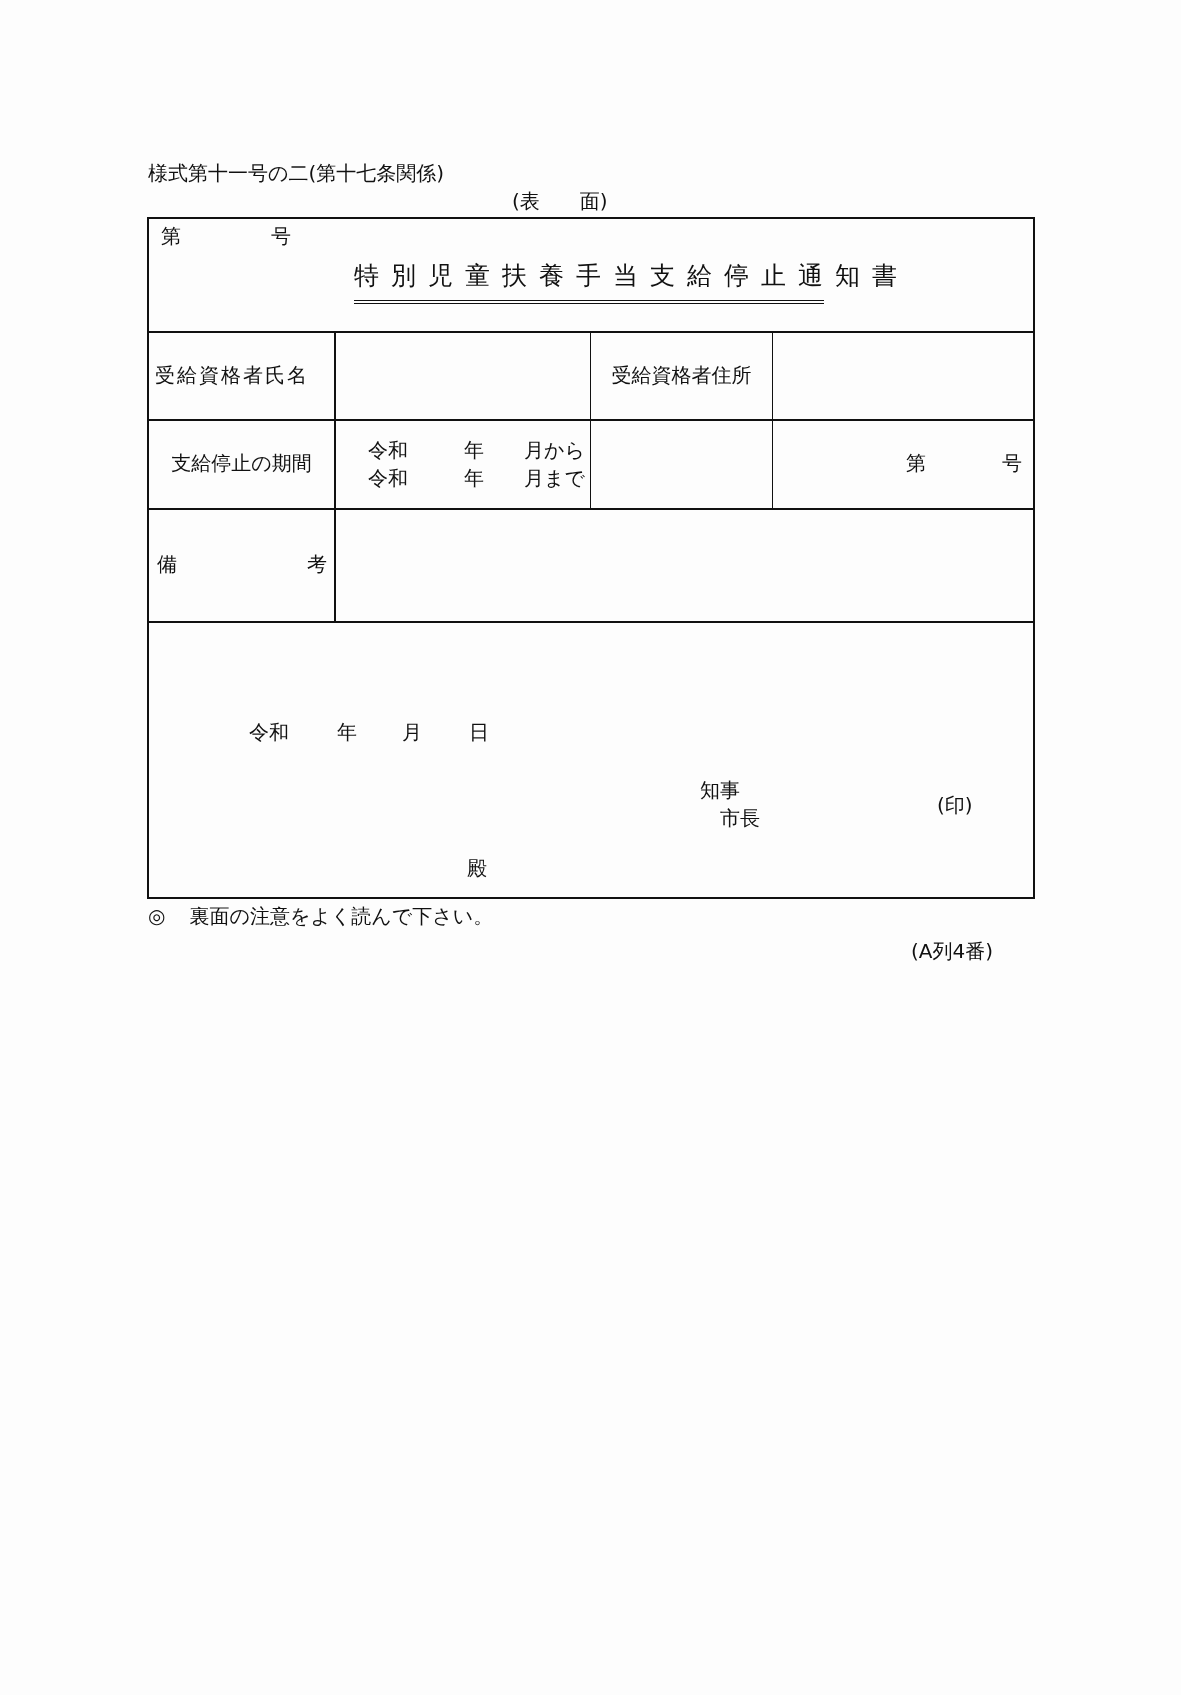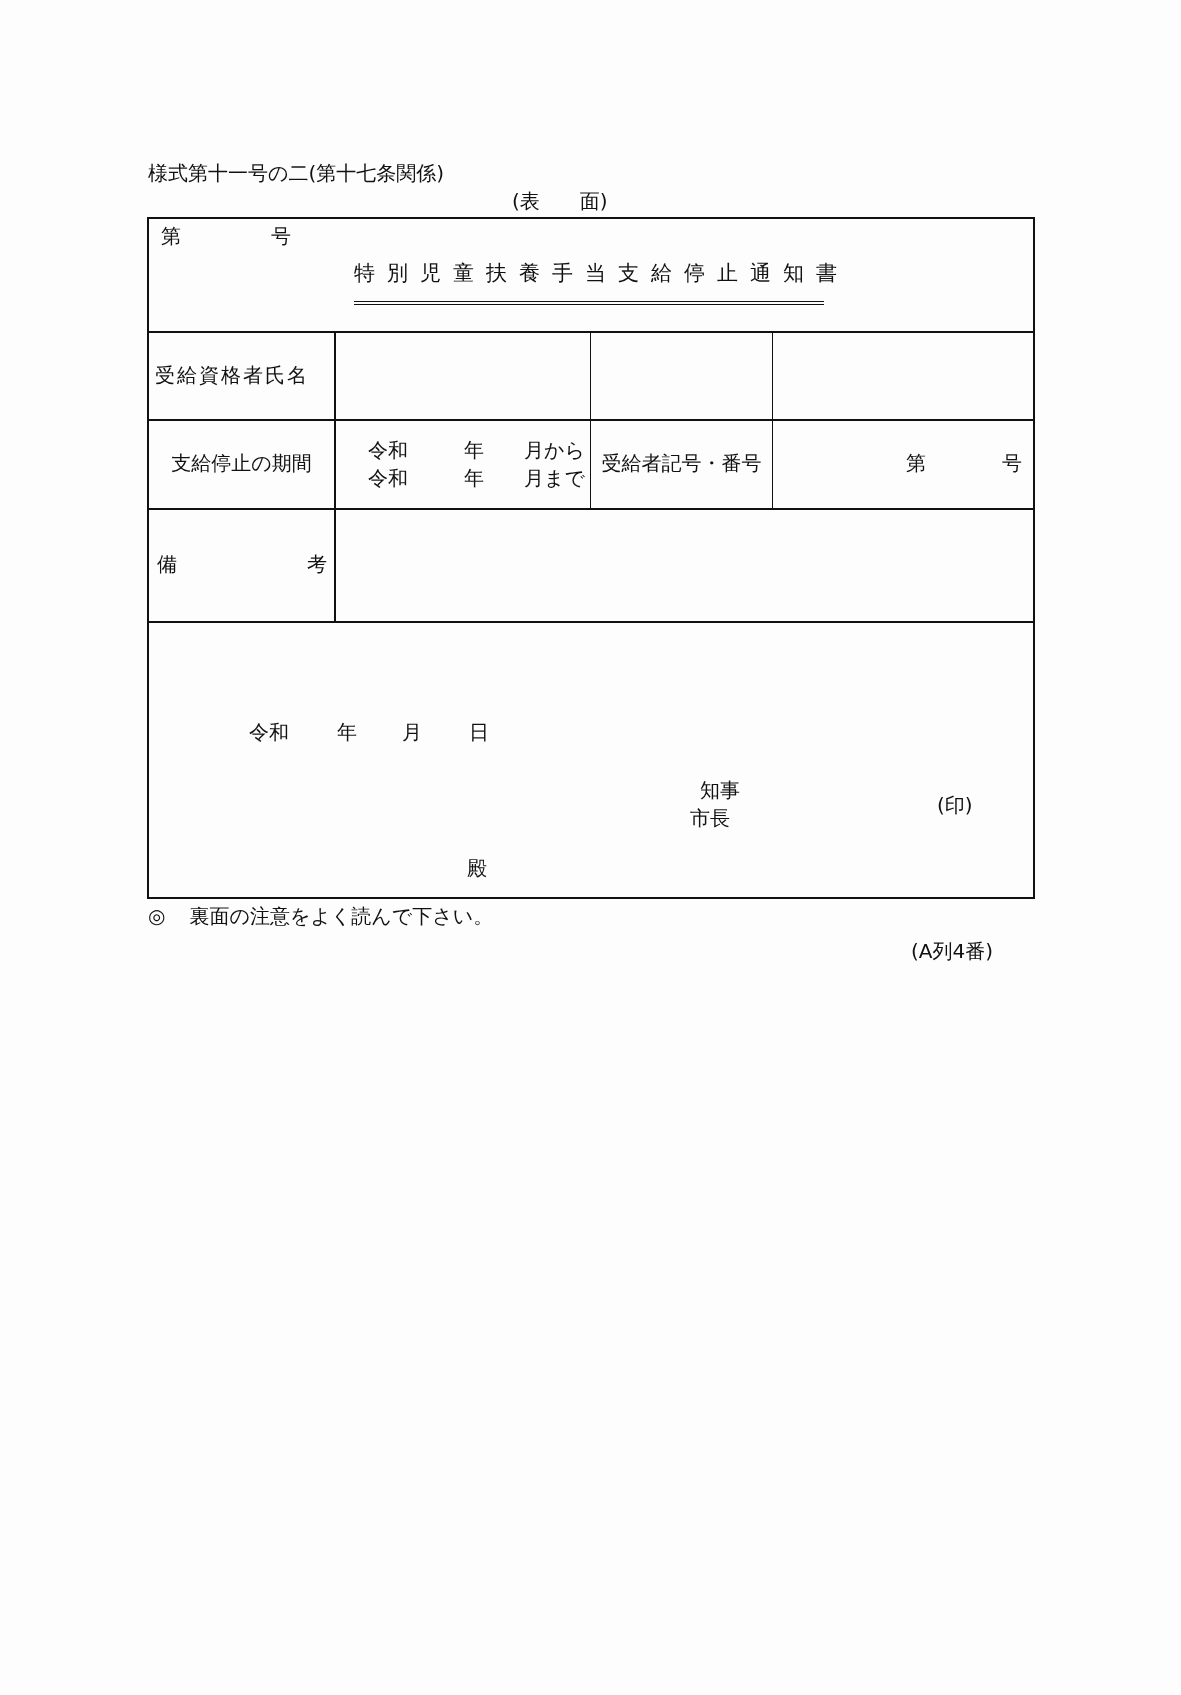--- a/index.html
+++ b/index.html
@@ -9,22 +9,22 @@
     .t20 { font-size: 20px; line-height: 24px; }
     .form-caption { left: 148px; top: 153px; margin-top: 8px; }
     .side-label { left: 512px; top: 189px; }
     .side-label .gap { display: inline-block; width: 40px; }
     .frame { position: absolute; left: 147px; top: 217px; width: 884px; height: 678px;
              border: 2px solid #111; }
     .hline { position: absolute; left: 0; width: 884px; height: 0; border-top: 2px solid #111; }
     .vline { position: absolute; width: 0; border-left: 2px solid #111; }
     .vthin { border-left: 1px solid #111; }
     .cell { position: absolute; display: flex; align-items: center; font-size: 20px; }
-    .title { left: 205px; top: 40px; width: 470px; text-align: center; font-size: 21px;
-             letter-spacing: 12px; padding-bottom: 14px;
+    .title { left: 205px; top: 40px; width: 470px; text-align: center; font-size: 25px;
+             letter-spacing: 12px; padding-bottom: 8px;
              border-bottom: 4px double #111; }
     .spread { justify-content: space-between; }
     .period-lines div { line-height: 28px; }
     .period-lines span { display: inline-block; }
     .para { left: 12px; top: 440px; width: 860px; font-size: 20px; line-height: 28px;
             white-space: normal; text-indent: 20px; letter-spacing: 0.5px; }
   </style>
 </head>
 <body>
 
@@ -47,49 +47,49 @@
   <div class="cell" style="left:12px; top:4px; height:26px;">
     <span>第</span>
     <span style="display:inline-block;width:90px"></span>
     <span>号</span>
   </div>
   <div class="abs title">特別児童扶養手当支給停止通知書</div>
 
   <div class="cell" style="left:6px; top:112px; width:180px; height:88px; letter-spacing:2px;">受給資格者氏名</div>
   <div class="cell" style="left:188px; top:114px; width:252px; height:86px;"></div>
   <div class="cell" style="left:624px; top:112px; width:0; height:0;"></div>
+  <div class="cell" style="left:442px; top:112px; width:181px; height:88px; justify-content:center;">受給資格者住所</div>
   <div class="cell" style="left:626px; top:114px; width:256px; height:86px;"></div>
 
   <div class="cell" style="left:0; top:200px; width:185px; height:89px; justify-content:center;">支給停止の期間</div>
   <div class="cell period-lines" style="left:206px; top:200px; width:230px; height:89px; flex-direction:column; justify-content:center; align-items:flex-end;">
     <div>
       <span style="width:96px">令和</span><span style="width:60px">年</span><span>月から</span>
     </div>
     <div>
       <span style="width:96px">令和</span><span style="width:60px">年</span><span>月まで</span>
     </div>
   </div>
-  <div class="cell" style="left:442px; top:200px; width:181px; height:89px; justify-content:center;">受給者記号・番号</div>
   <div class="cell" style="left:625px; top:200px; width:248px; height:89px; justify-content:flex-end;">
     <span>第</span>
     <span style="display:inline-block;width:76px"></span>
     <span>号</span>
   </div>
 
   <div class="cell spread" style="left:8px; top:289px; width:170px; height:113px;">
     <span>備</span>
     <span>考</span>
   </div>
   <div class="cell" style="left:188px; top:291px; width:694px; height:111px;"></div>
 
   <div class="abs t20" style="left:100px; top:501px;">
     <span style="display:inline-block;width:88px">令和</span><span style="display:inline-block;width:65px">年</span><span style="display:inline-block;width:67px">月</span><span>日</span>
   </div>
   <div class="abs t20" style="left:551px; top:559px;">知事</div>
-  <div class="abs t20" style="left:541px; top:587px;text-align:center;">市長</div>
+  <div class="abs t20" style="left:571px; top:587px;text-align:center;">市長</div>
   <div class="abs t20" style="left:788px; top:574px;">(印)</div>
   <div class="abs t20" style="left:318px; top:637px;">殿</div>
 </div>
 
 <div class="abs t20" style="left:148px; top:904px;">
   <span>◎</span><span style="display:inline-block;width:24px"></span><span>裏面の注意をよく読んで下さい。</span>
 </div>
 <div class="abs t20" style="left:911px; top:939px;">(A列4番)</div>
 
 </body></html>

